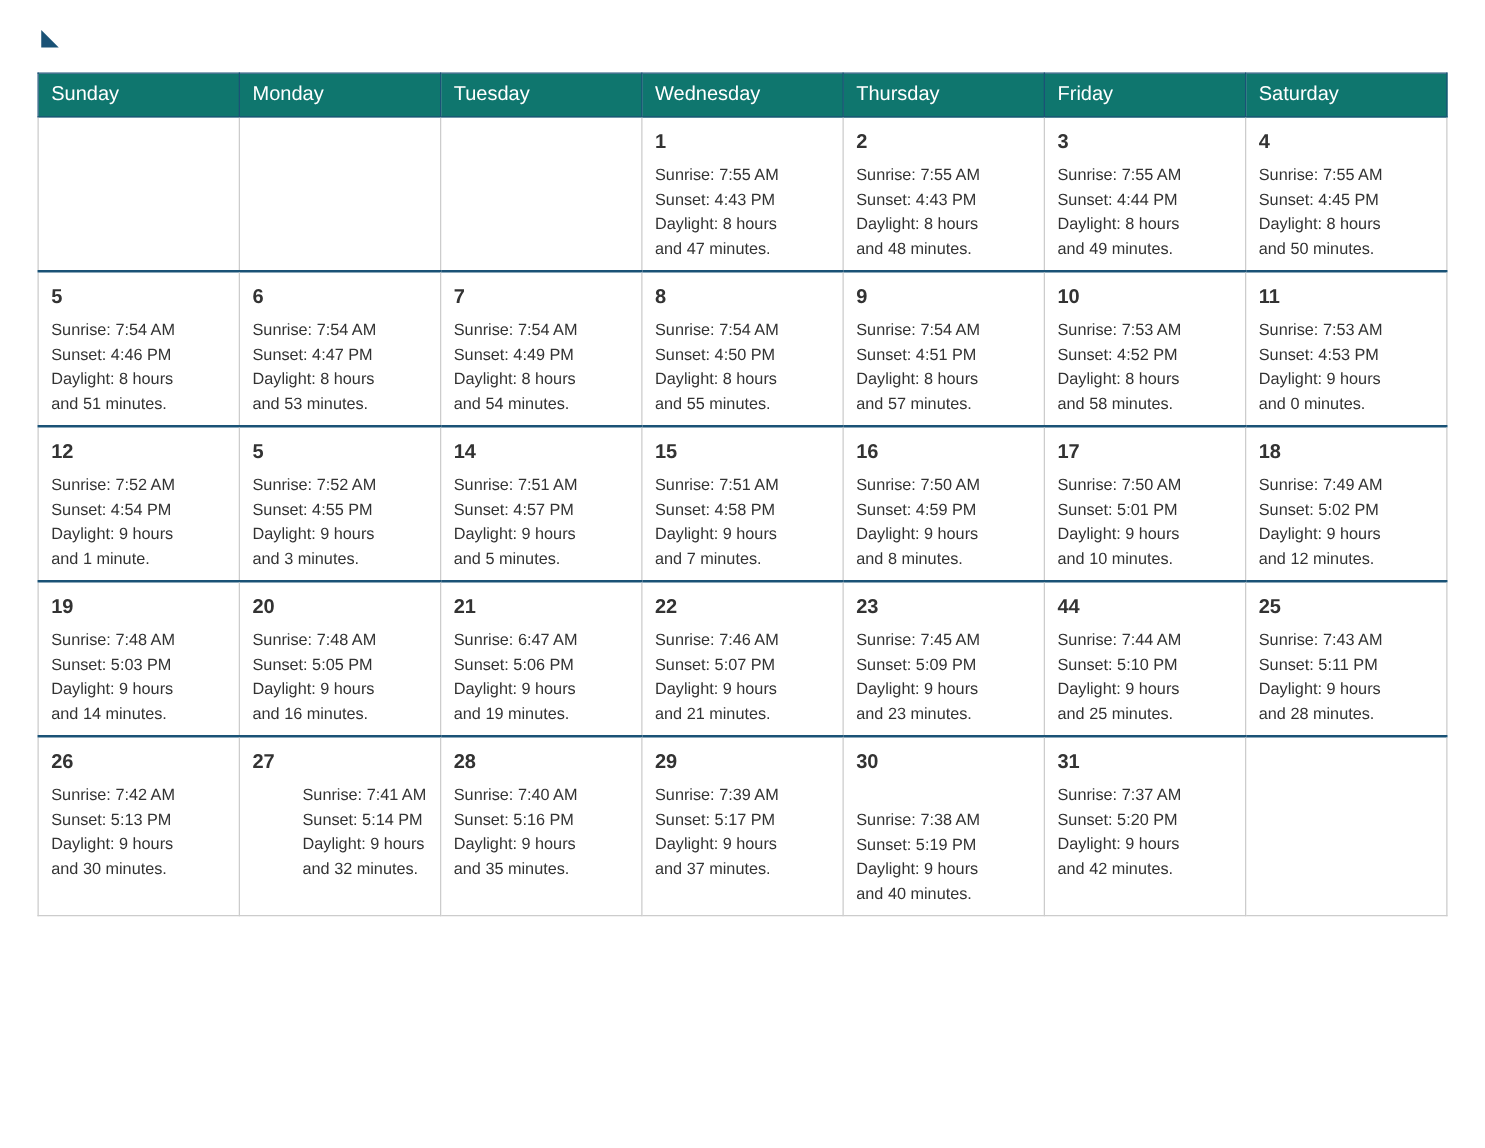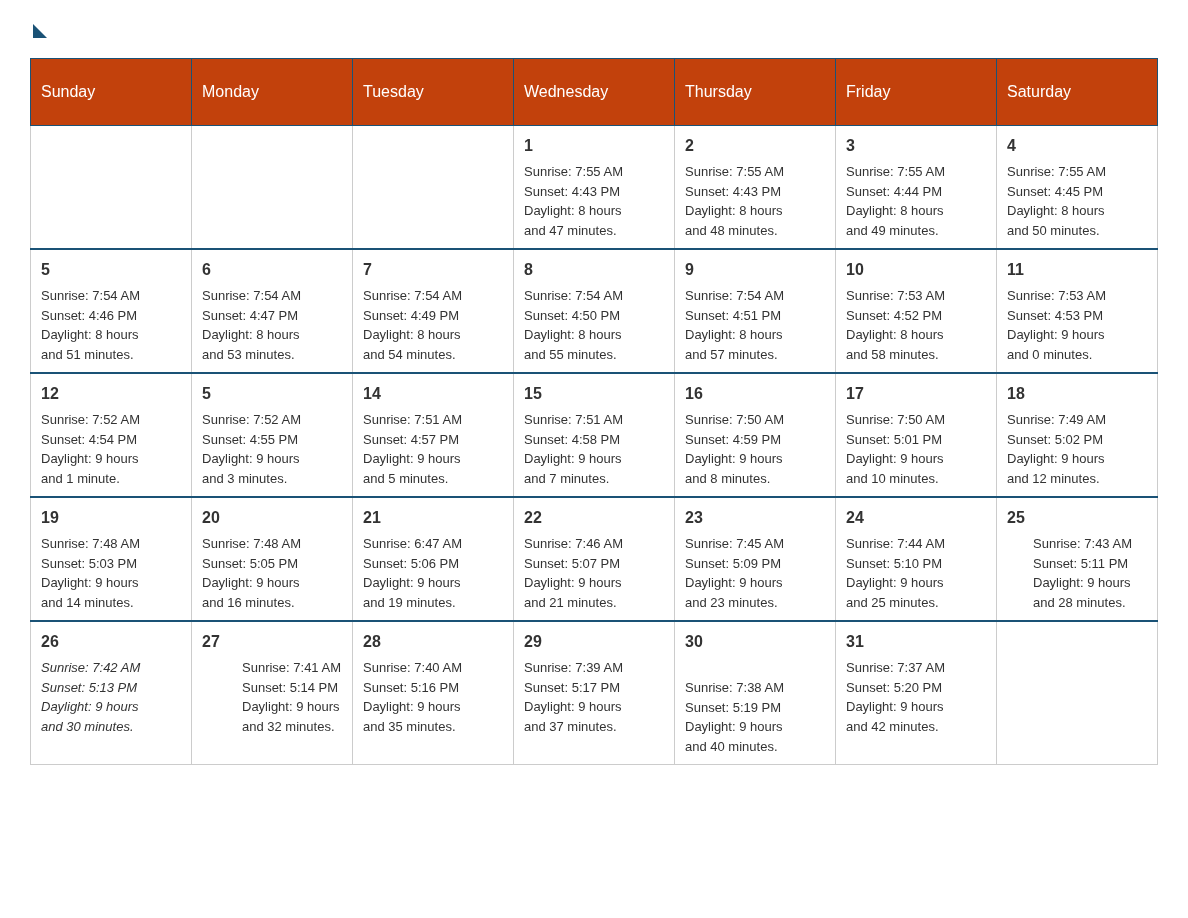--- a/index.html
+++ b/index.html
@@ -57,25 +57,25 @@
     .title-block h2 {
       font-size: 22px;
       font-weight: normal;
       color: #555;
     }
     .calendar {
       width: 100%;
       border-collapse: collapse;
     }
     .calendar th {
-      background-color: #c2410c;
+      background-color: #0f766e;
       color: #fff;
       font-size: 16px;
       font-weight: normal;
-      padding: 24px 10px;
+      padding: 8px 10px;
       text-align: left;
       border: 1px solid #1a5276;
     }
     .calendar td {
       vertical-align: top;
       padding: 8px 10px;
       border: 1px solid #ccc;
       width: calc(100% / 7);
       min-height: 100px;
       font-size: 13px;
@@ -291,38 +291,38 @@
 and 21 minutes.</div>
         </td>
         <td>
           <span class="day-number">23</span>
           <div style="white-space: pre-line;">Sunrise: 7:45 AM
 Sunset: 5:09 PM
 Daylight: 9 hours
 and 23 minutes.</div>
         </td>
         <td>
-          <span class="day-number">24</span>
+          <span class="day-number">44</span>
           <div style="white-space: pre-line;">Sunrise: 7:44 AM
 Sunset: 5:10 PM
 Daylight: 9 hours
 and 25 minutes.</div>
         </td>
         <td>
           <span class="day-number">25</span>
-          <div style="white-space: pre-line; margin-left: 26px;">Sunrise: 7:43 AM
+          <div style="white-space: pre-line;">Sunrise: 7:43 AM
 Sunset: 5:11 PM
 Daylight: 9 hours
 and 28 minutes.</div>
         </td>
       </tr>
       <tr class="row-divider">
         <td>
           <span class="day-number">26</span>
-          <div style="white-space: pre-line; font-style: italic;">Sunrise: 7:42 AM
+          <div style="white-space: pre-line;">Sunrise: 7:42 AM
 Sunset: 5:13 PM
 Daylight: 9 hours
 and 30 minutes.</div>
         </td>
         <td>
           <span class="day-number">27</span>
           <div style="white-space: pre-line; margin-left: 40px;">Sunrise: 7:41 AM
 Sunset: 5:14 PM
 Daylight: 9 hours
 and 32 minutes.</div>

